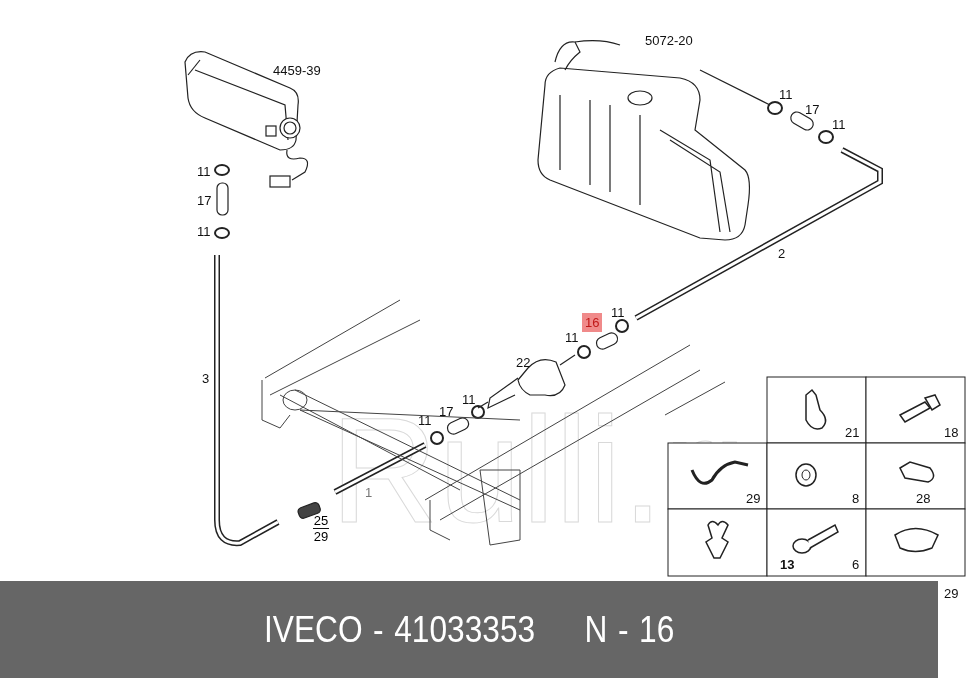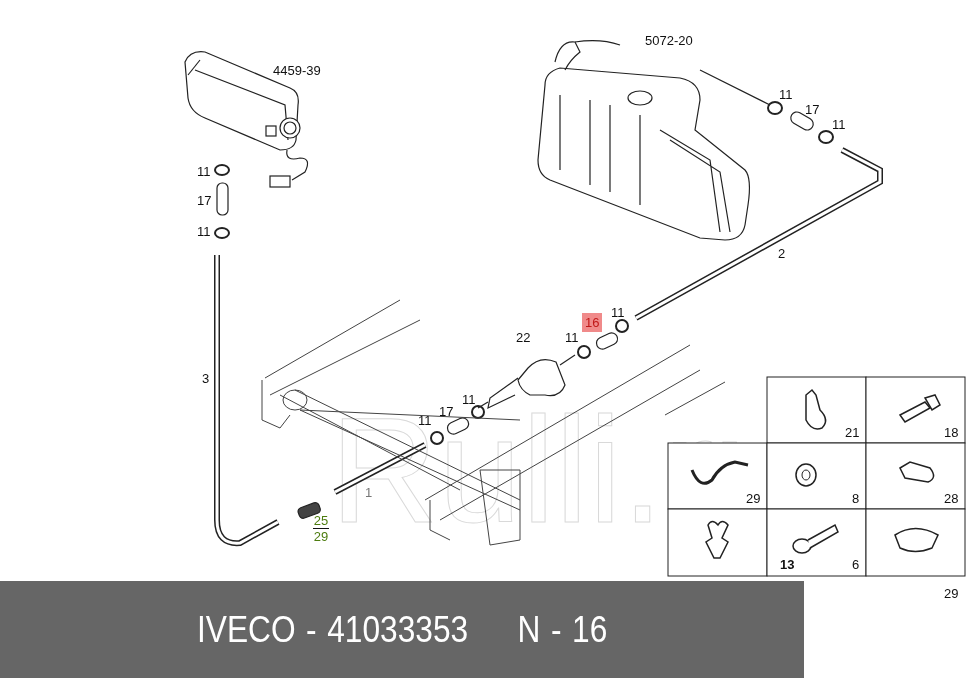--- a/index.html
+++ b/index.html
@@ -1,23 +1,23 @@
 <!DOCTYPE html>
 <html><head>
 <meta charset="utf-8">
 <style>
   html,body{margin:0;padding:0;}
   body{width:970px;height:678px;background:#ffffff;position:relative;overflow:hidden;font-family:"Liberation Sans",sans-serif;}
   #diagram{position:absolute;left:0;top:0;width:970px;height:580px;background:#ffffff;}
   #diagram svg{position:absolute;left:0;top:0;}
   .lbl{position:absolute;font-size:13px;color:#111;line-height:1;white-space:nowrap;}
   .lbl.hl{background:#f08a8a;color:#c01818;padding:3px 3px;}
-  .frac{position:absolute;font-size:13px;color:#4d7c0f;text-align:center;line-height:1;}
+  .frac{position:absolute;font-size:13px;color:#000000;text-align:center;line-height:1;}
   .frac .bar{border-top:1px solid #111;width:16px;margin:1px auto;}
-  #footer{position:absolute;left:0;top:581px;width:804px;height:97px;background:#666666;display:flex;align-items:center;justify-content:center;}
+  #footer{position:absolute;left:0;top:581px;width:938px;height:97px;background:#666666;display:flex;align-items:center;justify-content:center;}
   #footer-text{color:#ffffff;font-size:36px;letter-spacing:0px;font-family:"Liberation Sans",sans-serif;transform:scaleX(0.88);}
   #footer-text span{margin:0 6px;}
   .watermark{position:absolute;color:transparent;-webkit-text-stroke:1px #d9d9d9;font-size:150px;font-family:"Liberation Sans",sans-serif;left:330px;top:395px;line-height:1;pointer-events:none;}
 </style>
 </head>
 <body>
 
 <div id="diagram">
   <div class="watermark">Rulli.ru</div>
 
@@ -129,36 +129,36 @@
   <div class="lbl" style="left:202px;top:372px;">3</div>
 
   <div class="lbl" style="left:779px;top:88px;">11</div>
   <div class="lbl" style="left:805px;top:103px;">17</div>
   <div class="lbl" style="left:832px;top:118px;">11</div>
   <div class="lbl" style="left:778px;top:247px;">2</div>
 
   <div class="lbl" style="left:611px;top:306px;">11</div>
   <div class="lbl hl" style="left:582px;top:313px;">16</div>
   <div class="lbl" style="left:565px;top:331px;">11</div>
-  <div class="lbl" style="left:516px;top:331px;">22</div>
+  <div class="lbl" style="left:516px;top:356px;">22</div>
   <div class="lbl" style="left:462px;top:393px;">11</div>
   <div class="lbl" style="left:439px;top:405px;">17</div>
   <div class="lbl" style="left:418px;top:414px;">11</div>
   <div class="lbl" style="left:365px;top:486px;color:#777;">1</div>
   <div class="frac" style="left:313px;top:514px;">
     <div>25</div>
     <div class="bar"></div>
     <div>29</div>
   </div>
 
   <div class="lbl" style="left:845px;top:426px;">21</div>
   <div class="lbl" style="left:944px;top:426px;">18</div>
   <div class="lbl" style="left:746px;top:492px;">29</div>
   <div class="lbl" style="left:852px;top:492px;">8</div>
-  <div class="lbl" style="left:944px;top:492px;">28</div>
+  <div class="lbl" style="left:916px;top:492px;">28</div>
   <div class="lbl" style="left:780px;top:558px;font-weight:bold;">13</div>
   <div class="lbl" style="left:852px;top:558px;">6</div>
   <div class="lbl" style="left:944px;top:587px;">29</div>
 </div>
 
 <div id="footer">
   <div id="footer-text">
     <span>IVECO</span><span>-</span><span>41033353</span>
     <span style="margin-left:40px">N</span><span>-</span><span>16</span>
   </div>

